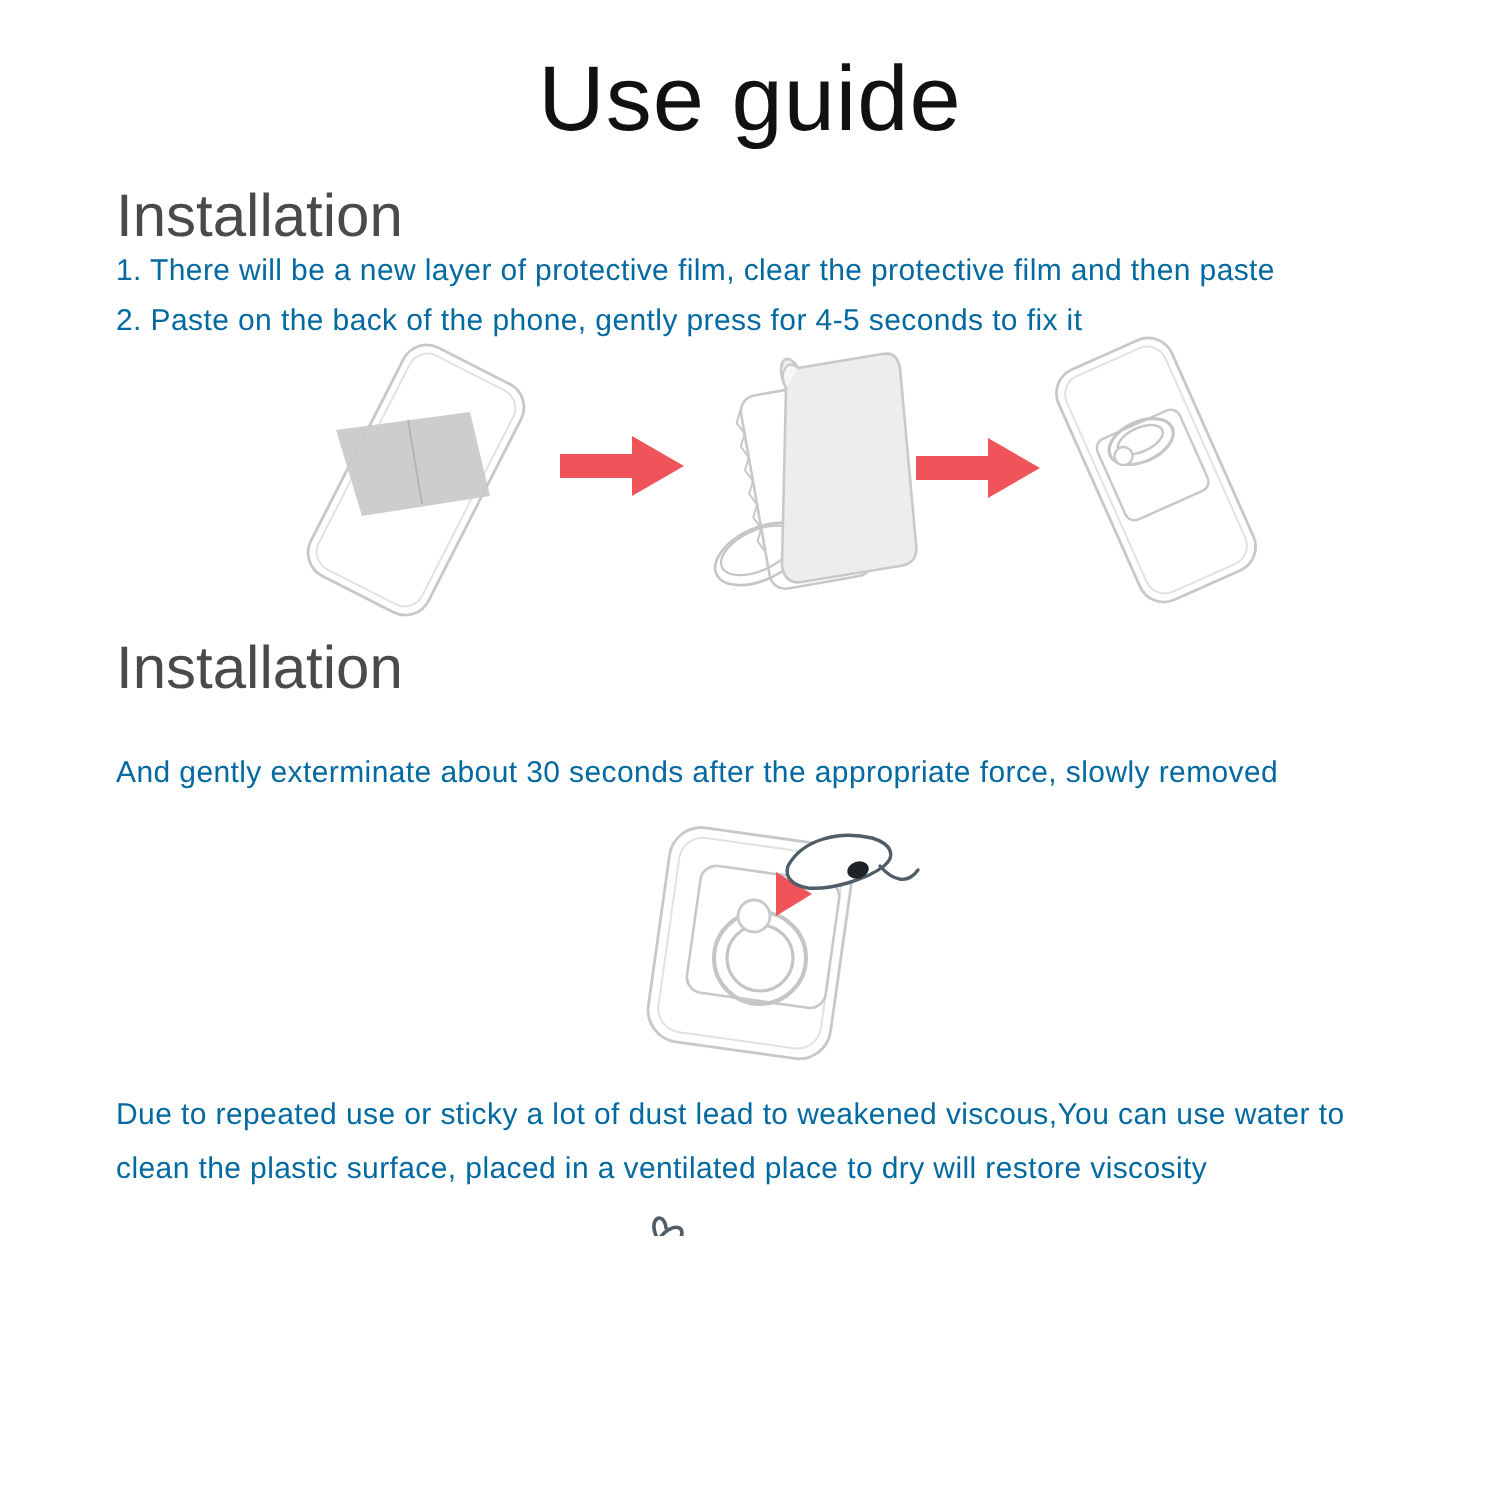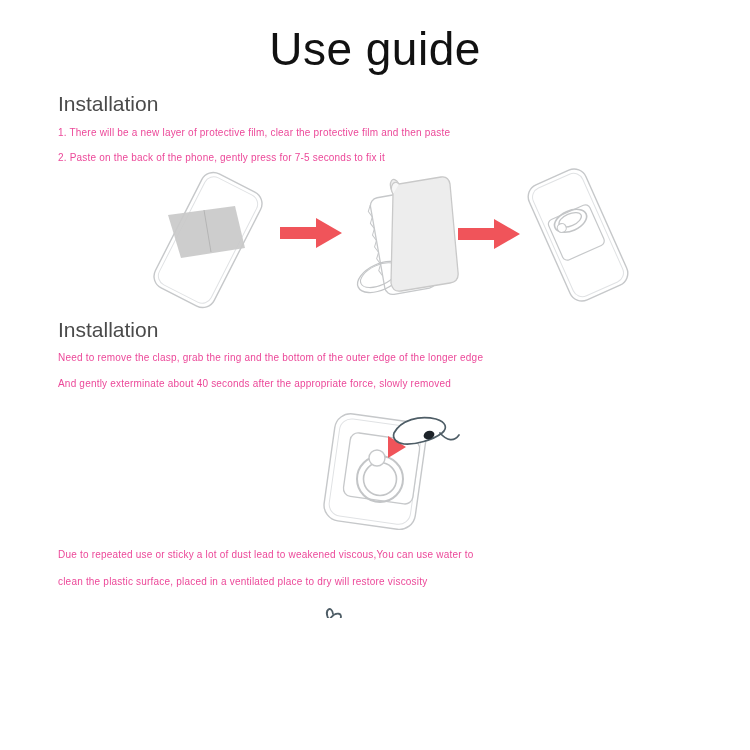--- a/index.html
+++ b/index.html
@@ -1,39 +1,39 @@
 <!DOCTYPE html>
 <html><head>
 <meta charset="utf-8">
 <style>
   html,body{margin:0;padding:0;background:#fff;}
   #page{position:relative;width:750px;height:618px;background:#fff;overflow:hidden;
         font-family:"Liberation Sans","DejaVu Sans",sans-serif;}
   .title{position:absolute;top:22px;left:0;width:750px;text-align:center;
          font-size:46px;font-weight:500;color:#111;letter-spacing:0.5px;}
-  .heading{position:absolute;left:58px;font-size:21px;font-weight:400;color:#4a4a4a;}
-  .body-line{position:absolute;left:58px;font-size:10px;color:#ec4899;letter-spacing:0.2px;white-space:nowrap;}
+  .heading{position:absolute;left:58px;font-size:30px;font-weight:400;color:#4a4a4a;}
+  .body-line{position:absolute;left:58px;font-size:15px;color:#0369a1;letter-spacing:0.2px;white-space:nowrap;}
   .illo{position:absolute;}
   svg{display:block;overflow:visible;}
   .lite{stroke:#c6c8ca;fill:#fff;}
   .liter{stroke:#e0e2e4;fill:none;}
   .ringl{stroke:#c3c5c7;fill:none;}
   .dark{stroke:#4e5d66;fill:#fff;stroke-linecap:round;stroke-linejoin:round;}
   .darkn{stroke:#4e5d66;fill:none;stroke-linecap:round;stroke-linejoin:round;}
 </style>
 </head>
 <body>
 
 <div id="page">
 
   <div class="title">Use guide</div>
 
   <div class="heading" style="top:92px">Installation</div>
   <div class="body-line" style="top:127px">1. There will be a new layer of protective film, clear the protective film and then paste</div>
-  <div class="body-line" style="top:152px">2. Paste on the back of the phone, gently press for 7-5 seconds to fix it</div>
+  <div class="body-line" style="top:152px">2. Paste on the back of the phone, gently press for 4-5 seconds to fix it</div>
 
   <div class="illo" style="left:133px;top:178px">
     <svg width="150" height="125" viewBox="0 0 150 125">
       <g transform="rotate(27 75 62)">
         <rect class="lite" x="42" y="-2" width="66" height="128" rx="13" stroke-width="1.4"></rect>
         <rect class="liter" x="46" y="2" width="58" height="120" rx="10" stroke-width="1"></rect>
       </g>
       <polygon points="35,37 102,28 112,70 48,80" opacity="0.92" fill="#c9c9c9"></polygon>
       <path d="M71,32 L78,74" stroke="#b5b5b5" stroke-width="1" fill="none"></path>
     </svg>
@@ -73,22 +73,21 @@
         <rect class="liter" x="48" y="2" width="54" height="118" rx="10" stroke-width="1"></rect>
         <rect class="lite" x="52" y="36" width="45" height="44" rx="5" stroke-width="1.2"></rect>
         <ellipse class="ringl" cx="74" cy="45" rx="17" ry="10" stroke-width="1.6"></ellipse>
         <ellipse class="ringl" cx="74" cy="44" rx="12" ry="6" stroke-width="1.2"></ellipse>
         <circle class="lite" cx="63" cy="48" r="4.5" stroke-width="1.2"></circle>
       </g>
     </svg>
   </div>
 
   <div class="heading" style="top:318px">Installation</div>
-  <div class="body-line" style="top:352px">Need to remove the clasp, grab the ring and the bottom of the outer edge of the longer edge</div>
-  <div class="body-line" style="top:378px">And gently exterminate about 40 seconds after the appropriate force, slowly removed</div>
+  <div class="body-line" style="top:378px">And gently exterminate about 30 seconds after the appropriate force, slowly removed</div>
 
   <div class="illo" style="left:293px;top:402px">
     <svg width="190" height="122" viewBox="0 0 190 122">
       <g transform="rotate(8 85 70)">
         <rect class="lite" x="36" y="16" width="92" height="108" rx="16" stroke-width="1.4"></rect>
         <rect class="liter" x="41" y="21" width="82" height="98" rx="12" stroke-width="1"></rect>
         <rect class="lite" x="53" y="34" width="70" height="64" rx="8" stroke-width="1.3"></rect>
       </g>
       <circle class="ringl" cx="87" cy="77" r="23" stroke-width="2"></circle>
       <circle class="ringl" cx="87" cy="77" r="16.5" stroke-width="1.6"></circle>

